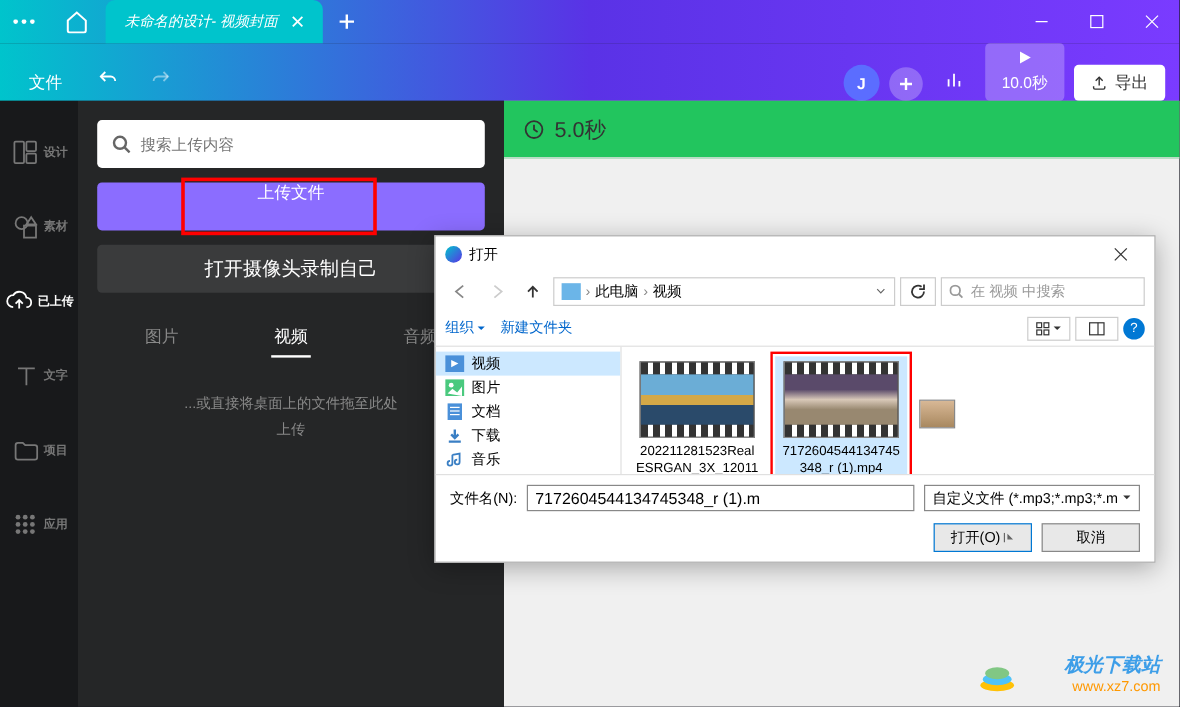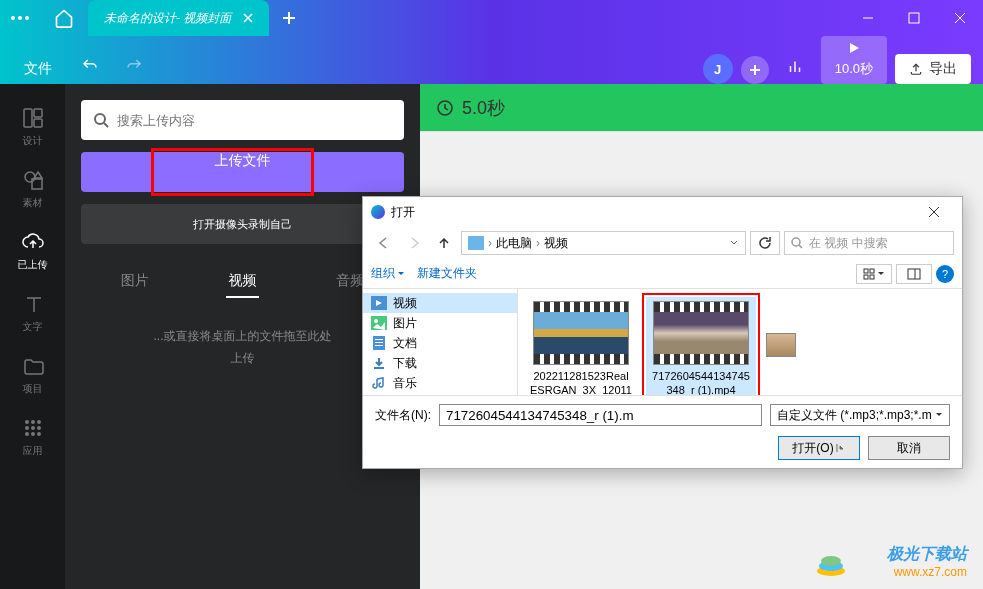--- a/index.html
+++ b/index.html
@@ -24,31 +24,31 @@
     .avatar { width: 30px; height: 30px; border-radius: 50%; background: #5b6dff; display: flex; align-items: center; justify-content: center; cursor: pointer; font-size: 13px; font-weight: bold; }
     .plus-circle { width: 28px; height: 28px; border-radius: 50%; background: rgba(255,255,255,0.25); display: flex; align-items: center; justify-content: center; cursor: pointer; }
     .play-btn { background: rgba(255,255,255,0.25); padding: 6px 14px; border-radius: 4px; display: flex; align-items: center; gap: 6px; cursor: pointer; font-size: 13px; flex-direction: column; }
     .export-btn { background: #fff; color: #333; padding: 6px 14px; border-radius: 4px; display: flex; align-items: center; gap: 6px; cursor: pointer; font-size: 14px; font-weight: 500; }
 
     
     .main { display: flex; height: calc(100% - 84px); }
 
     
     .sidebar { width: 65px; background: #18191b; display: flex; flex-direction: column; padding-top: 12px; }
-    .sidebar-item { height: 62px; display: flex; flex-direction: column; align-items: center; justify-content: center; color: #777; font-size: 10px; gap: 4px; cursor: pointer; }
+    .sidebar-item { height: 62px; display: flex; flex-direction: row; align-items: center; justify-content: center; color: #777; font-size: 10px; gap: 4px; cursor: pointer; font-weight: bold; }
     .sidebar-item.active { color: #fff; }
     .sidebar-icon { width: 24px; height: 24px; display: flex; align-items: center; justify-content: center; }
 
     
     .upload-panel { width: 355px; background: #252627; padding: 16px; display: flex; flex-direction: column; gap: 12px; }
     .search-box { background: #fff; height: 40px; border-radius: 4px; display: flex; align-items: center; padding: 0 12px; gap: 8px; }
     .search-input { flex: 1; border: none; outline: none; font-size: 13px; color: #333; }
     .upload-btn { background: #8b6dff; height: 40px; border-radius: 4px; display: flex; align-items: flex-start; justify-content: center; color: #fff; font-size: 14px; cursor: pointer; position: relative; }
     .upload-highlight { position: absolute; border: 3px solid red; left: 70px; top: -4px; right: 90px; bottom: -4px; pointer-events: none; }
-    .camera-btn { background: #3a3b3c; height: 40px; border-radius: 4px; display: flex; align-items: center; justify-content: center; color: #fff; font-size: 11px; cursor: pointer; }
+    .camera-btn { background: #3a3b3c; height: 40px; border-radius: 4px; display: flex; align-items: center; justify-content: center; color: #fff; font-size: 16px; cursor: pointer; }
     .tabs { display: flex; gap: 0; color: #888; font-size: 14px; margin-top: 8px; }
     .tab-item { flex: 1; text-align: center; padding: 8px 0; cursor: pointer; position: relative; }
     .tab-item.active { color: #fff; }
     .tab-item.active::after { content: ''; position: absolute; bottom: 0; left: 35%; right: 35%; height: 2px; background: #fff; }
     .drag-hint { text-align: center; color: #888; font-size: 12px; margin-top: 16px; line-height: 1.8; }
 
     
     .canvas-area { flex: 1; background: #f0f0f0; display: flex; flex-direction: column; }
     .canvas-toolbar { height: 48px; background: #22c55e; display: flex; align-items: center; padding: 0 16px; gap: 8px; color: #333; font-size: 18px; border-bottom: 1px solid #e0e0e0; }
 

